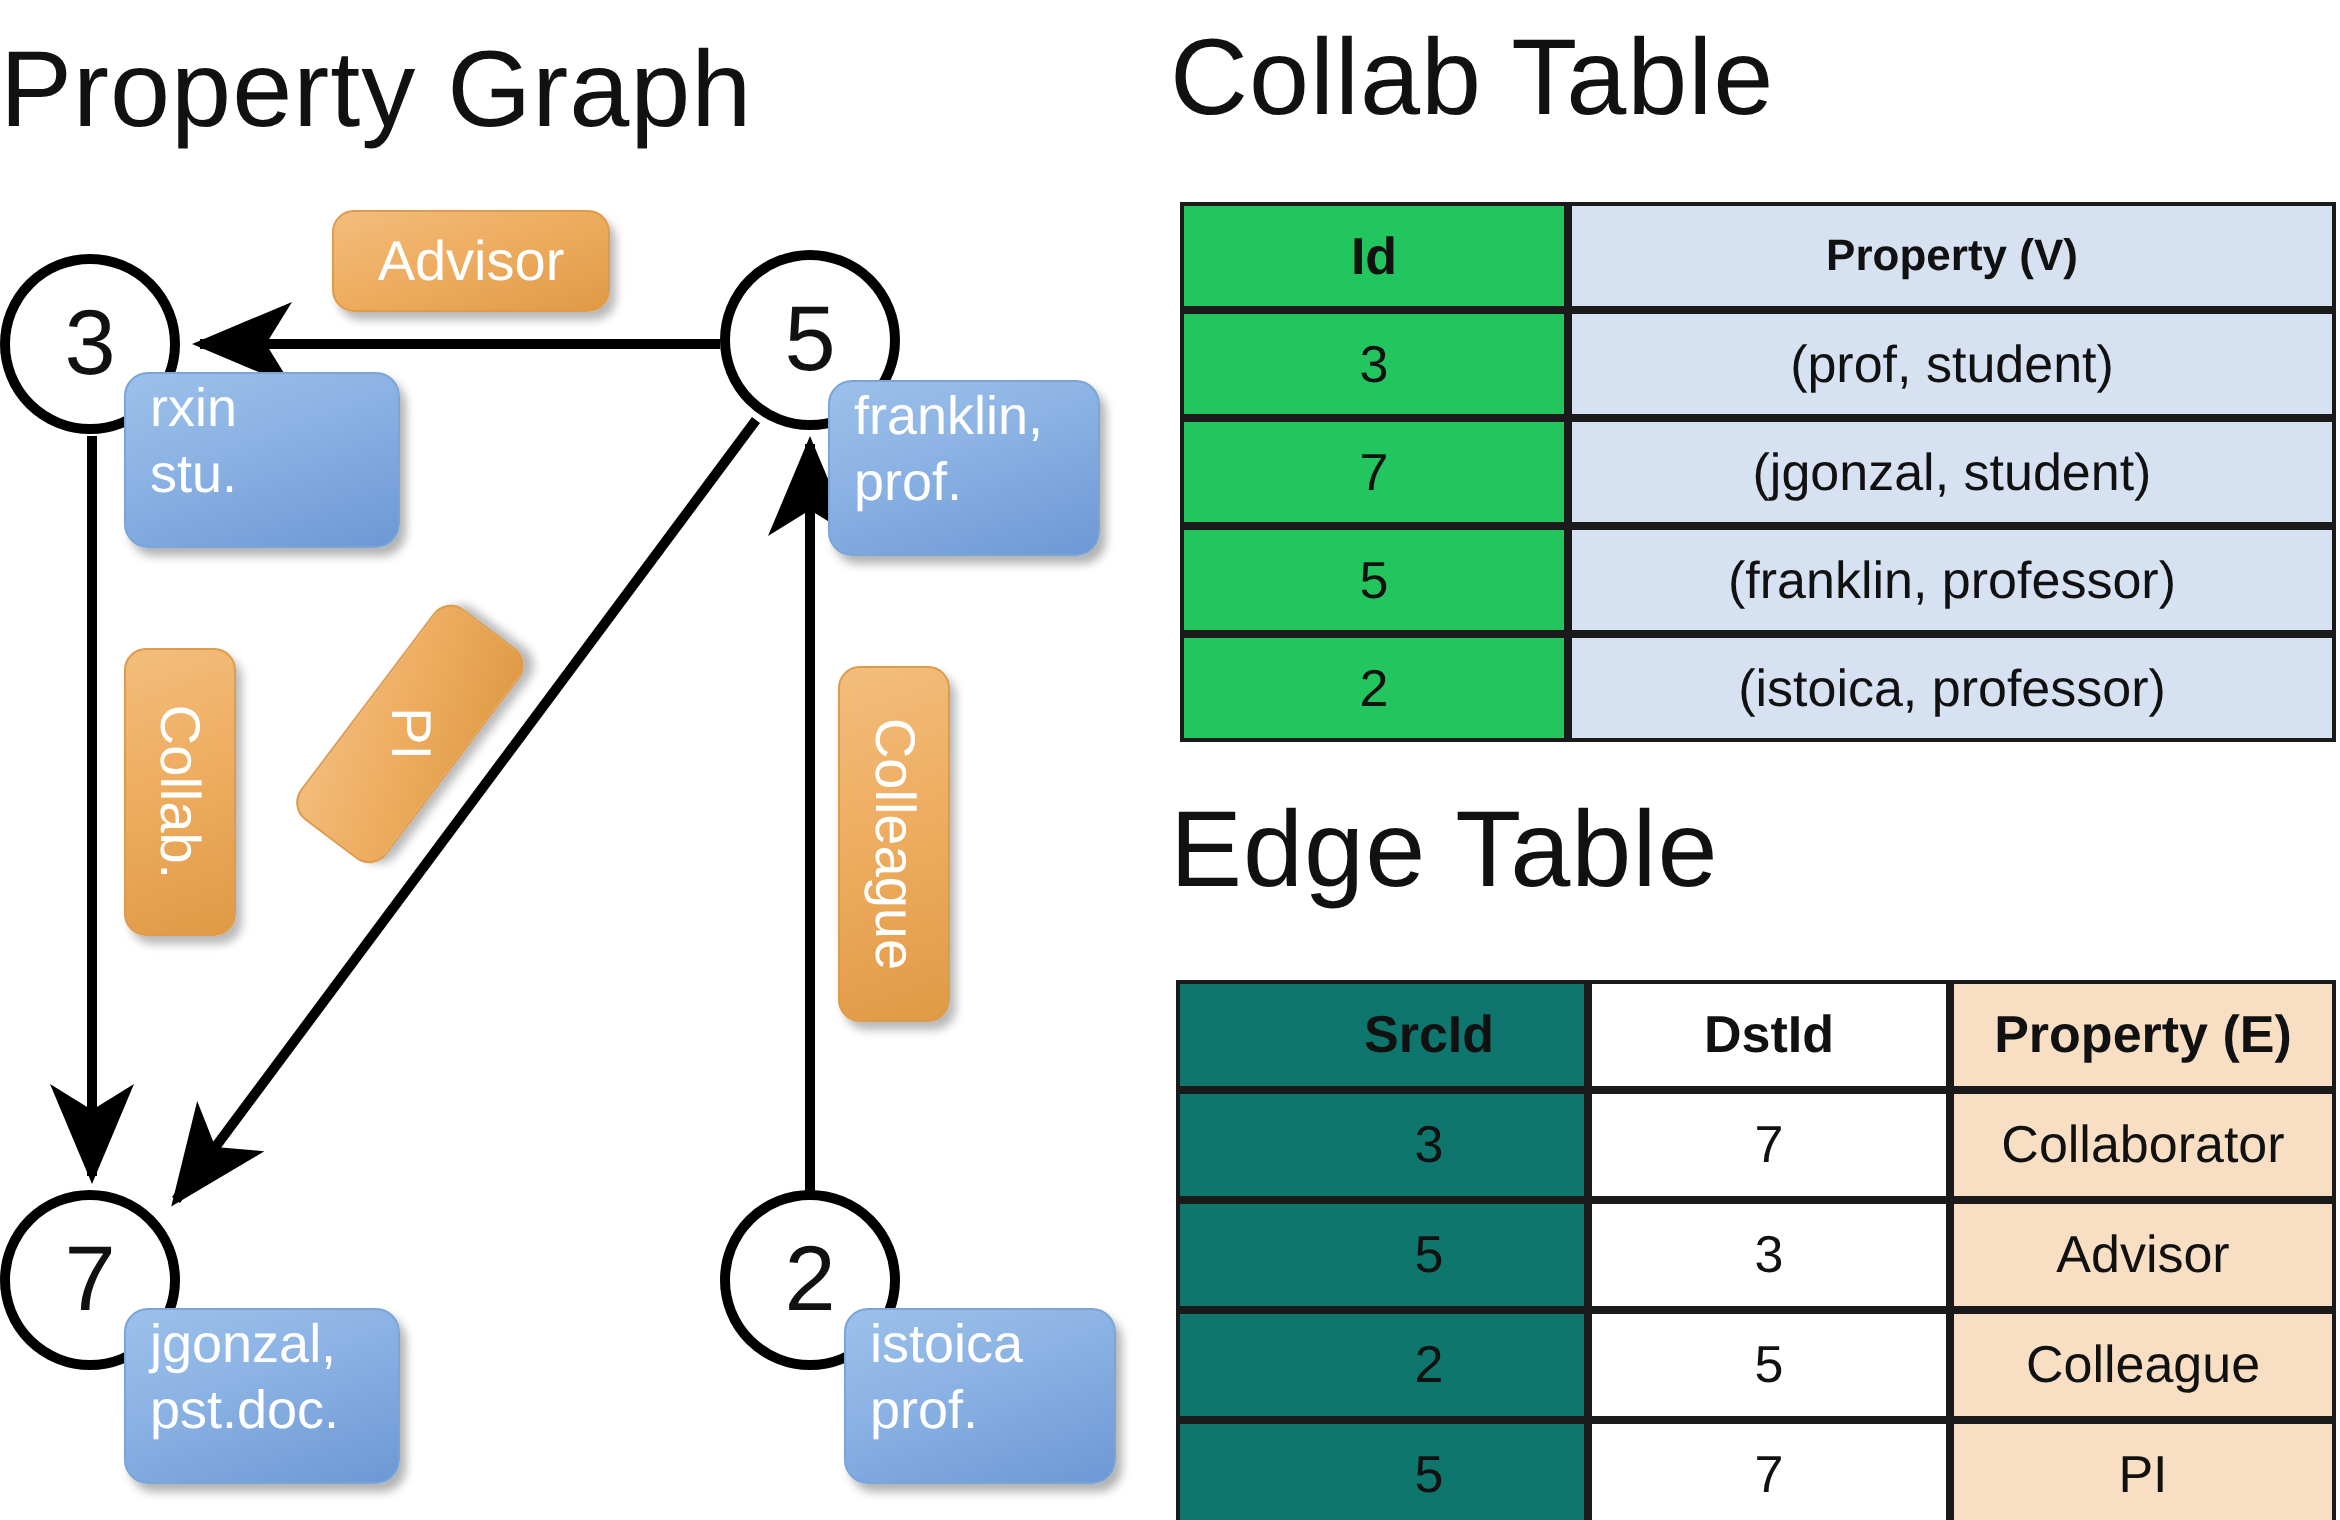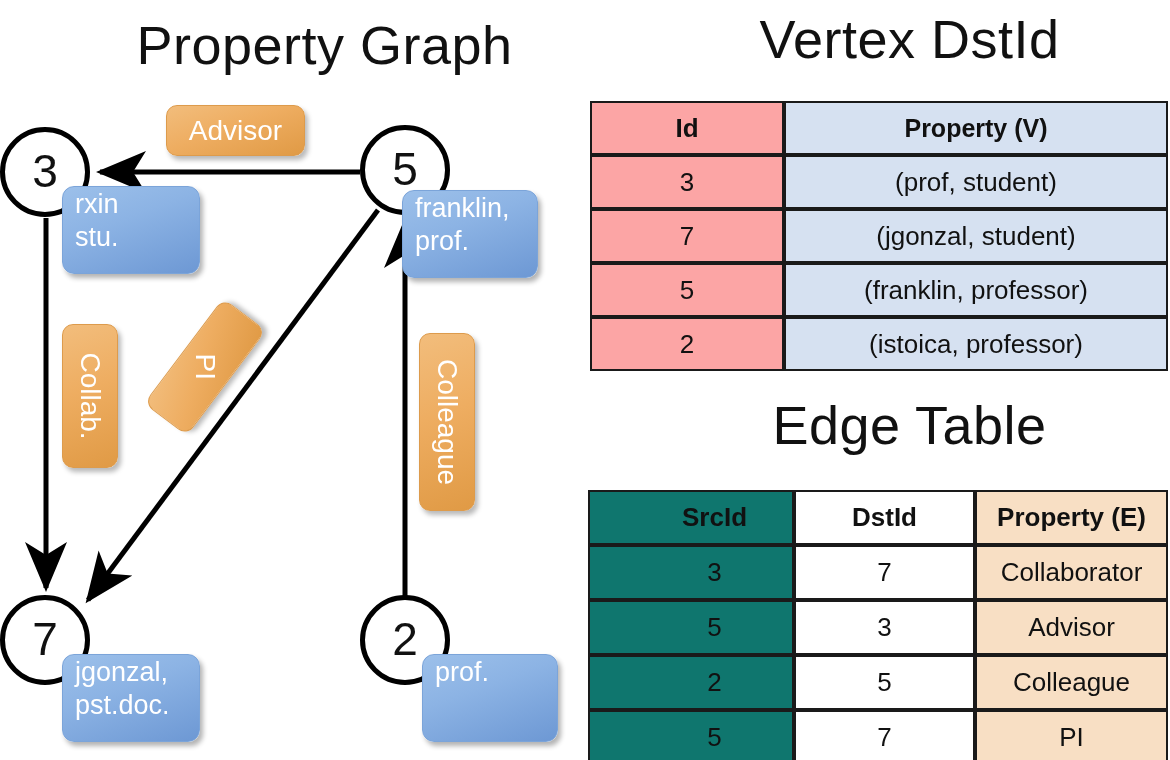--- a/index.html
+++ b/index.html
@@ -12,22 +12,21 @@
 
   
   .bigtitle{
     position:absolute;
     font-family:"Liberation Sans", sans-serif;
     font-weight:300;
     font-size:54px;
     color:#111;
     letter-spacing:0.5px;
     white-space:nowrap;
-    text-align:center;
-    margin-left:32px;
+    text-align:left;
   }
   #title-property-graph{left:0;top:14px;width:585px;}
   #title-vertex-table{left:585px;top:8px;width:585px;}
   #title-edge-table{left:585px;top:394px;width:585px;}
 
   
   #graph{position:absolute;left:0;top:0;width:585px;height:760px;}
   #graph-edges{position:absolute;left:0;top:0;width:585px;height:760px;}
 
   .node{
@@ -92,38 +91,38 @@
     border:2px solid #1a1a1a;
     text-align:center;
     color:#111;
     font-weight:300;
     padding:0;
   }
   .tbl th{font-weight:700;}
 
   #vertex-table{left:590px;top:101px;width:578px;}
   #vertex-table td,#vertex-table th{height:50px;font-size:26px;}
-  #vertex-table .c-id{width:190px;background:#fca5a5;}
+  #vertex-table .c-id{width:190px;background:#22c55e;}
   #vertex-table .c-prop{background:#d6e1f1;}
-  #vertex-table th.c-prop{font-size:25px;margin-top:29px;}
+  #vertex-table th.c-prop{font-size:22px;margin-top:29px;}
 
   #edge-table{left:588px;top:490px;width:580px;}
   #edge-table td,#edge-table th{height:51px;font-size:26px;}
   #edge-table .c-src{width:155px;background:#0f766e;padding-left:47px;}
   #edge-table .c-dst{width:177px;background:#ffffff;}
   #edge-table .c-prop{background:#f8dfc4;}
 </style>
 </head>
 <body>
 
 <div id="stage">
 
   <div class="bigtitle" id="title-property-graph">Property Graph</div>
 
-  <div class="bigtitle" id="title-vertex-table">Vertex DstId</div>
+  <div class="bigtitle" id="title-vertex-table">Collab Table</div>
 
   <div class="bigtitle" id="title-edge-table">Edge Table</div>
 
   <div id="graph">
 
     <svg id="graph-edges" viewBox="0 0 585 760">
       <defs>
         <marker id="ah" markerWidth="11" markerHeight="11" refX="9.2" refY="4.2" orient="auto" markerUnits="strokeWidth">
           <path d="M0,0 L10,4.2 L0,8.4 L2.6,4.2 Z" fill="#000"></path>
         </marker>
@@ -157,31 +156,32 @@
     </div>
     <div class="node" style="left:360px;top:595px;">
       <span>2</span>
     </div>
 
     <div class="propbox" style="left:62px;top:186px;width:138px;height:88px;">
       <div>rxin</div>
       <div>stu.</div>
     </div>
 
-    <div class="propbox" style="left:402px;top:190px;width:136px;height:88px;">
+    <div class="propbox" style="left:414px;top:190px;width:136px;height:88px;">
       <div>franklin,</div>
       <div>prof.</div>
     </div>
 
     <div class="propbox" style="left:62px;top:654px;width:138px;height:88px;">
       <div>jgonzal,</div>
       <div>pst.doc.</div>
     </div>
 
     <div class="propbox" style="left:422px;top:654px;width:136px;height:88px;">
+      <div>istoica</div>
       <div>prof.</div>
     </div>
 
     <div class="edgelabel" style="left:166px;top:105px;width:139px;height:51px;">
       <span>Advisor</span>
     </div>
 
     <div class="edgelabel" style="left:62px;top:324px;width:56px;height:144px;">
       <span class="vert">Collab.</span>
     </div>

